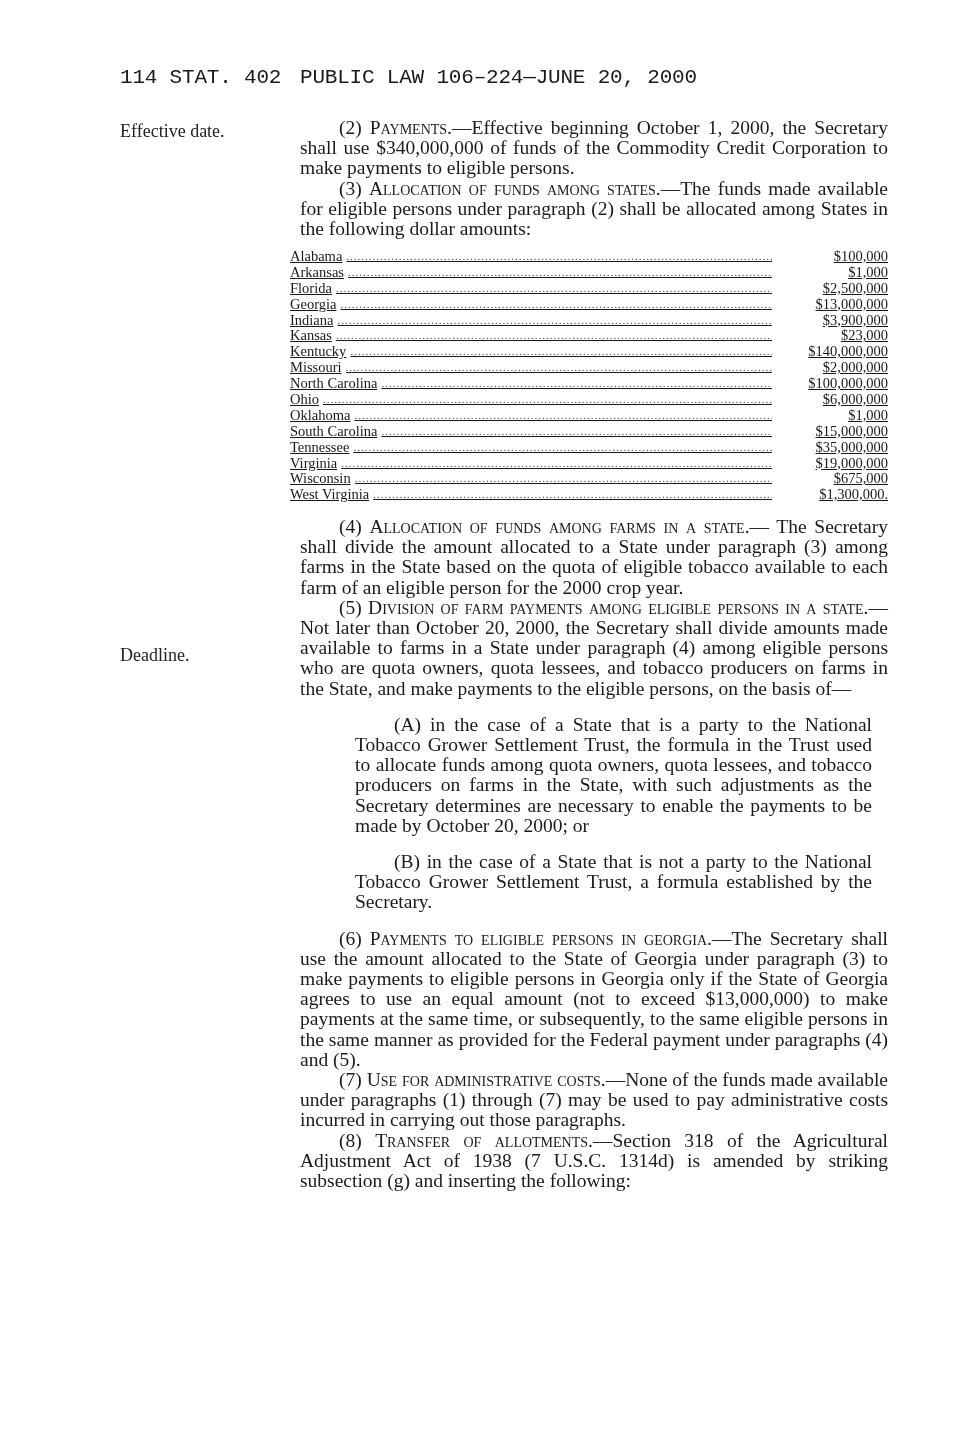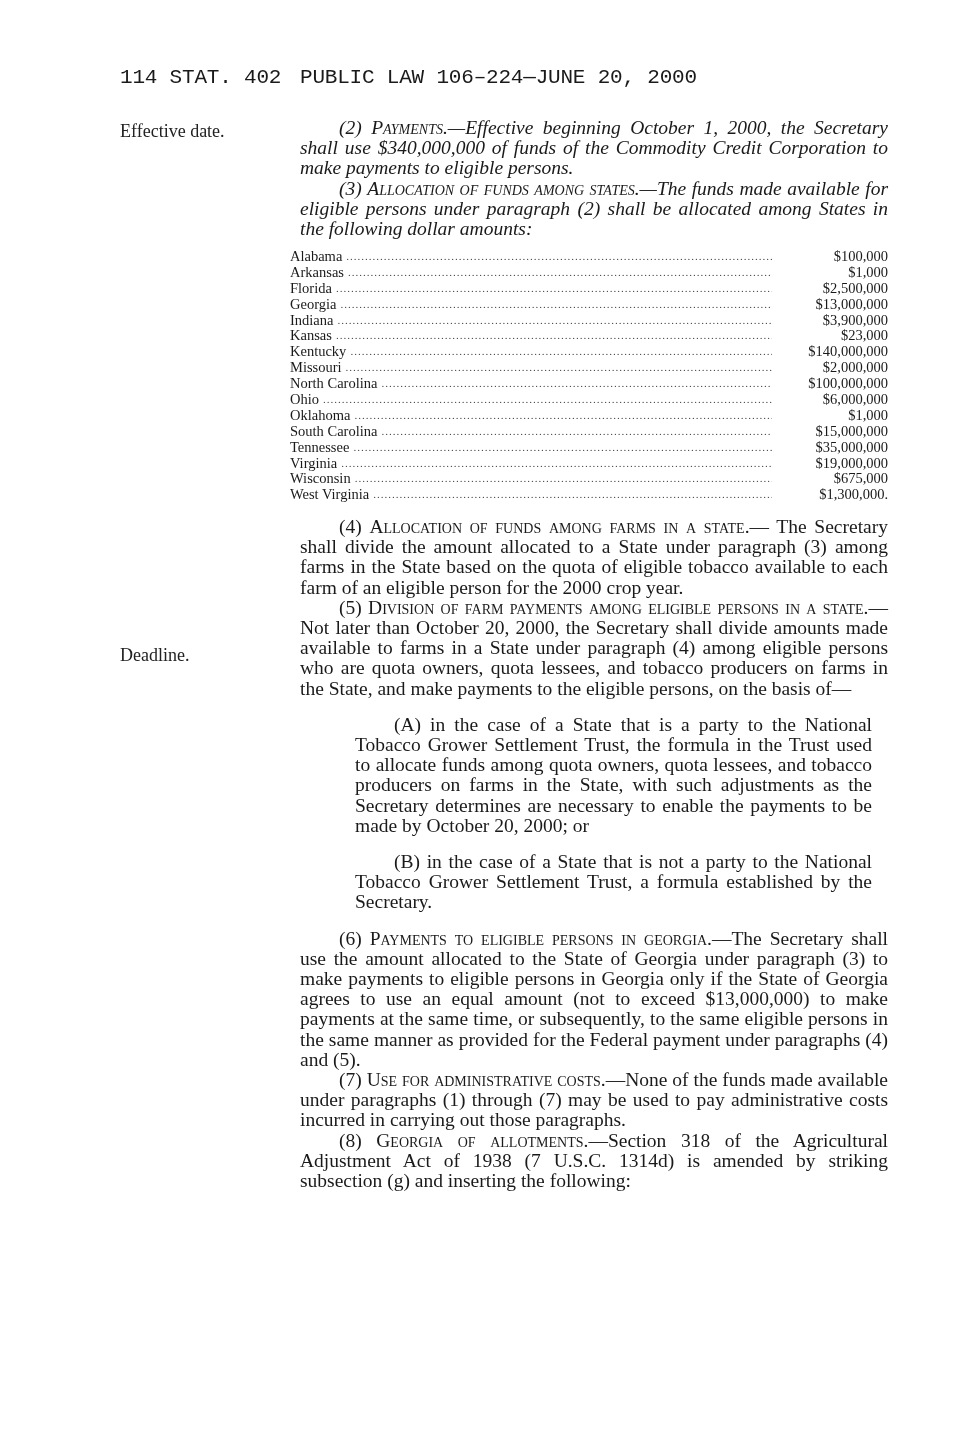--- a/index.html
+++ b/index.html
@@ -20,21 +20,21 @@
   .body-col {
     position: absolute; left: 300px; width: 588px;
     font-size: 19.5px; line-height: 20.2px; text-align: justify;
   }
   .para { margin: 0; text-indent: 39px; }
   .sc { font-variant: small-caps; }
   .alloc-table {
     position: absolute; left: 290px; top: 249px; width: 598px;
     font-size: 14.5px; line-height: 15.9px;
   }
-  .alloc-row { display: flex; align-items: center; height: 15.9px; }
+  .alloc-row { display: flex; align-items: center; height: 15.9px; text-decoration: underline; }
   .alloc-state { white-space: nowrap; }
   .alloc-dots {
     flex: 1; overflow: hidden; white-space: nowrap; margin: 0 4px;
     letter-spacing: 1px; color: #444; font-size: 11px;
   }
   .alloc-dots::after {
     content: "....................................................................................................................................................................................";
   }
   .alloc-amt { width: 112px; text-align: right; white-space: nowrap; }
   .sub {
@@ -45,21 +45,21 @@
 <body>
 
 <div class="page-header">
   <span class="stat">114 STAT. 402</span>
   <span class="law">PUBLIC LAW 106–224—JUNE 20, 2000</span>
 </div>
 
 <div class="margin-note" style="top:121px;">Effective date.</div>
 <div class="margin-note" style="top:645px;">Deadline.</div>
 
-<div class="body-col" style="top:118px;font-style:italic;">
+<div class="body-col" style="top:118px;">
   <p class="para"><span>(2) </span><span class="sc">Payments.</span><span>—Effective beginning October 1, 2000, the Secretary shall use $340,000,000 of funds of the Commodity Credit Corporation to make payments to eligible persons.</span></p>
   <p class="para"><span>(3) </span><span class="sc">Allocation of funds among states.</span><span>—The funds made available for eligible persons under paragraph (2) shall be allocated among States in the following dollar amounts:</span></p>
 </div>
 
 <div class="alloc-table">
   <div class="alloc-row">
       <span class="alloc-state">Alabama</span>
       <span class="alloc-dots"></span>
       <span class="alloc-amt">$100,000</span>
     </div>
@@ -140,14 +140,14 @@
     </div>
 </div>
 
 <div class="body-col" style="top:517px;">
   <p class="para"><span>(4) </span><span class="sc">Allocation of funds among farms in a state.</span><span>— The Secretary shall divide the amount allocated to a State under paragraph (3) among farms in the State based on the quota of eligible tobacco available to each farm of an eligible person for the 2000 crop year.</span></p>
   <p class="para"><span>(5) </span><span class="sc">Division of farm payments among eligible persons in a state.</span><span>—Not later than October 20, 2000, the Secretary shall divide amounts made available to farms in a State under paragraph (4) among eligible persons who are quota owners, quota lessees, and tobacco producers on farms in the State, and make payments to the eligible persons, on the basis of—</span></p>
   <p class="sub">(A) in the case of a State that is a party to the National Tobacco Grower Settlement Trust, the formula in the Trust used to allocate funds among quota owners, quota lessees, and tobacco producers on farms in the State, with such adjustments as the Secretary determines are necessary to enable the payments to be made by October 20, 2000; or</p>
   <p class="sub">(B) in the case of a State that is not a party to the National Tobacco Grower Settlement Trust, a formula established by the Secretary.</p>
   <p class="para"><span>(6) </span><span class="sc">Payments to eligible persons in georgia.</span><span>—The Secretary shall use the amount allocated to the State of Georgia under paragraph (3) to make payments to eligible persons in Georgia only if the State of Georgia agrees to use an equal amount (not to exceed $13,000,000) to make payments at the same time, or subsequently, to the same eligible persons in the same manner as provided for the Federal payment under paragraphs (4) and (5).</span></p>
   <p class="para"><span>(7) </span><span class="sc">Use for administrative costs.</span><span>—None of the funds made available under paragraphs (1) through (7) may be used to pay administrative costs incurred in carrying out those paragraphs.</span></p>
-  <p class="para"><span>(8) </span><span class="sc">Georgia of allotments.</span><span>—Section 318 of the Agricultural Adjustment Act of 1938 (7 U.S.C. 1314d) is amended by striking subsection (g) and inserting the following:</span></p>
+  <p class="para"><span>(8) </span><span class="sc">Transfer of allotments.</span><span>—Section 318 of the Agricultural Adjustment Act of 1938 (7 U.S.C. 1314d) is amended by striking subsection (g) and inserting the following:</span></p>
 </div>
 
 </body></html>

